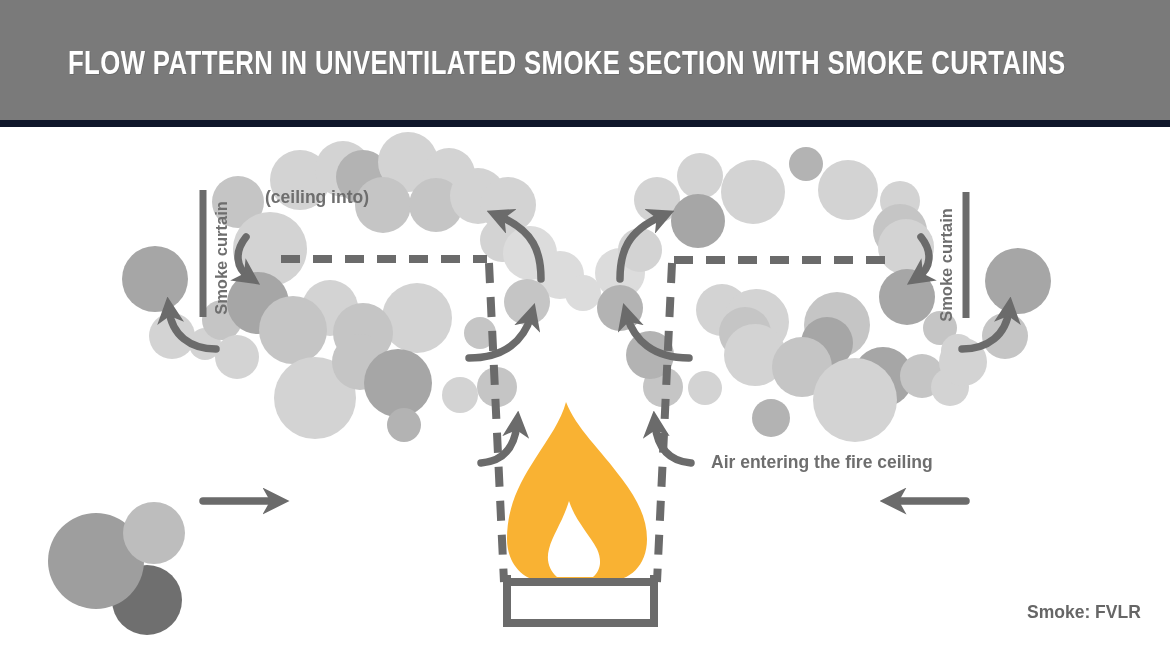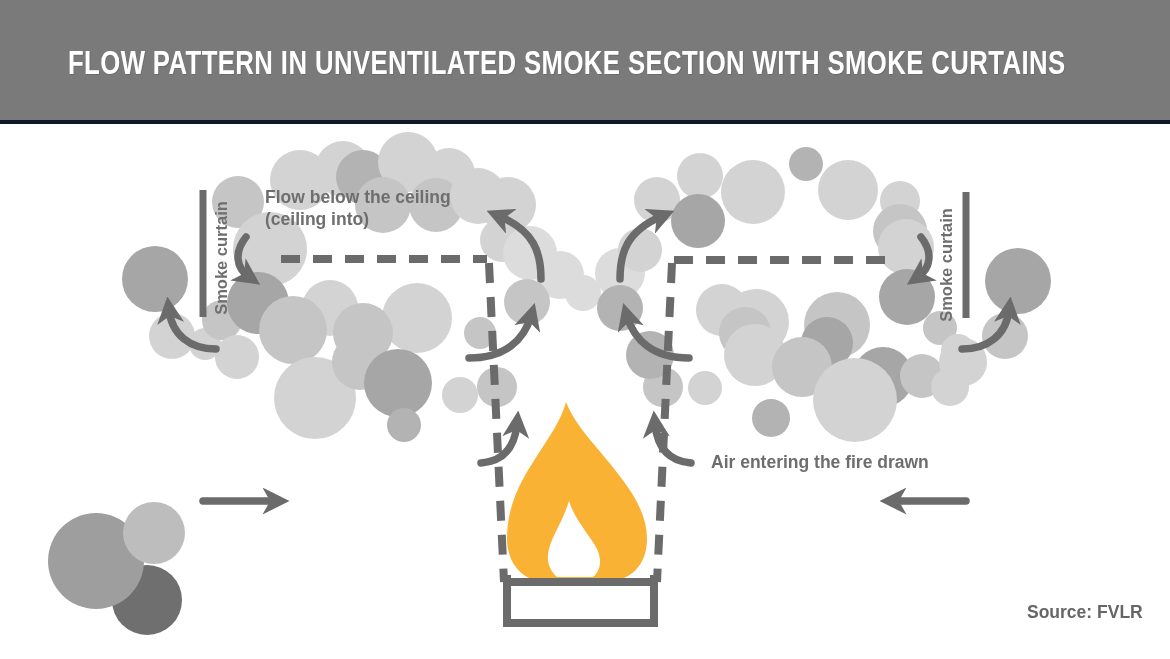--- a/index.html
+++ b/index.html
@@ -2,21 +2,21 @@
 <html><head>
 <meta charset="utf-8">
 <style>
   html,body{margin:0;padding:0;background:#ffffff;}
   #stage{
     position:relative;width:1170px;height:659px;overflow:hidden;
     font-family:"Liberation Sans",sans-serif;background:#ffffff;
   }
   #banner{
     position:absolute;left:0;top:0;width:1170px;height:120px;
-    border-bottom:4px solid #0f172a;
+    border-bottom:7px solid #0f172a;
   }
   #title{
     position:absolute;left:68px;top:44px;white-space:nowrap;
     font-weight:bold;font-size:33px;color:#ffffff;letter-spacing:.5px;
     transform:scaleX(.78);transform-origin:0 50%;
     text-shadow:1px 1px 0 rgba(0,0,0,.12);
   }
   #diagram-svg{position:absolute;left:0;top:0;}
   .lbl{
     position:absolute;font-weight:bold;font-size:17.5px;line-height:22px;
@@ -143,26 +143,25 @@
         <path d="M 966,501 L 893,501" fill="none" stroke="#6b6b6b" stroke-width="7.5" stroke-linecap="round" marker-end="url(#ah)"></path>
       </g>
     <g id="g-icon">
         <circle cx="147" cy="600" r="35" fill="#6f6f6f"></circle>
         <circle cx="96" cy="561" r="48" fill="#9e9e9e"></circle>
         <circle cx="154" cy="533" r="31" fill="#bdbdbd"></circle>
       </g>
   </svg>
 
   <div class="lbl" id="lbl-ceiling" style="left: 265px; top: 186px;">
-    <div>Flow below the ceiling</div>
     <div>(ceiling into)</div>
   </div>
 
 
-  <div class="lbl" id="lbl-air" style="left: 711px; top: 451px;">Air entering the fire drawn</div>
+  <div class="lbl" id="lbl-air" style="left: 711px; top: 451px;">Air entering the fire ceiling</div>
 
   <div class="curtain-lbl" id="lbl-curtain-left" style="left: 221px; top: 258px;">Smoke curtain</div>
 
   <div class="curtain-lbl" id="lbl-curtain-right" style="left: 946px; top: 265px;">Smoke curtain</div>
 
-  <div id="source-lbl" style="left: 1027px; top: 602px;">Source: FVLR</div>
+  <div id="source-lbl" style="left: 1027px; top: 602px;">Smoke: FVLR</div>
 
 </div>
 
 </body></html>

